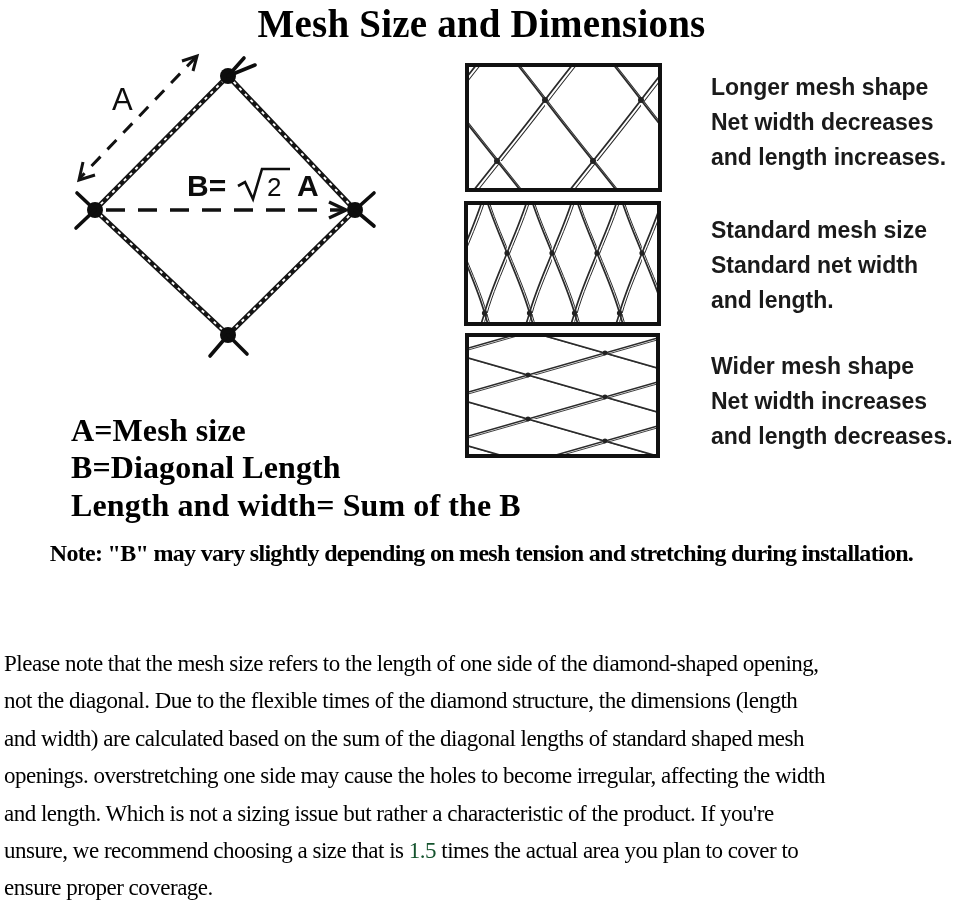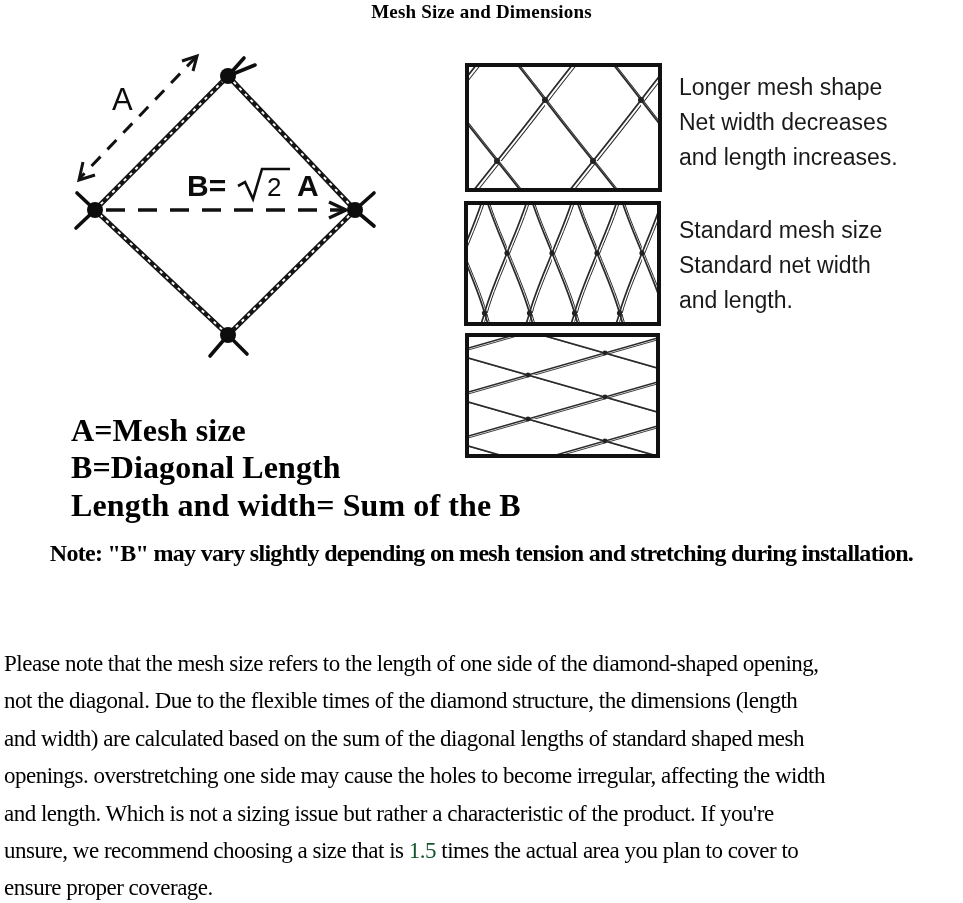--- a/index.html
+++ b/index.html
@@ -10,43 +10,44 @@
     height: 903px;
     background: #ffffff;
     overflow: hidden;
     font-family: "Liberation Serif", "DejaVu Serif", serif;
     color: #000;
   }
 
   .page-title {
     position: absolute; top: 1px; left: 0; width: 100%;
     text-align: center;
-    font-size: 19px; font-weight: 700;
+    font-size: 39px; font-weight: 700;
     letter-spacing: 0.2px;
   }
 
   
   .diagram-svg { position: absolute; left: 50px; top: 38px; width: 380px; height: 358px; }
 
   
   .mesh-panel {
     position: absolute;
     border: 4px solid #111;
     background: #fff;
   }
   .mesh-panel svg { display: block; width: 100%; height: 100%; }
   #panel-longer   { left: 465px; top: 63px;  width: 197px; height: 129px; }
   #panel-standard { left: 464px; top: 201px; width: 197px; height: 125px; }
   #panel-wider    { left: 465px; top: 333px; width: 195px; height: 125px; }
 
   .mesh-desc {
-    position: absolute; left: 679px; width: 250px;
+    position: absolute; left: 711px; width: 250px;
     font-family: "Liberation Sans", "DejaVu Sans", sans-serif;
     font-size: 23px; line-height: 34.8px; color: #1a1a1a;
     white-space: pre-line;
+    font-weight: bold;
   }
   #desc-longer   { top: 70px; }
   #desc-standard { top: 213px; }
   #desc-wider    { top: 349px; }
 
   .legend {
     position: absolute; left: 71px; top: 412px;
     font-size: 32px; font-weight: 700; line-height: 37.4px;
     letter-spacing: 0.1px;
   }
@@ -174,20 +175,23 @@
       <rect x="0" y="0" width="100%" height="100%" fill="url(#mp3)"></rect>
     </svg>
   </div>
 
   <div class="mesh-desc" id="desc-longer">Longer mesh shape
 Net width decreases
 and length increases.</div>
   <div class="mesh-desc" id="desc-standard">Standard mesh size
 Standard net width
 and length.</div>
+  <div class="mesh-desc" id="desc-wider">Wider mesh shape
+Net width increases
+and length decreases.</div>
 
   <div class="legend">
     <div>A=Mesh size</div>
     <div>B=Diagonal Length</div>
     <div>Length and width= Sum of the B</div>
   </div>
 
   <div class="note-line">Note: "B" may vary slightly depending on mesh tension and stretching during installation.</div>
 
   <div class="paragraph">

